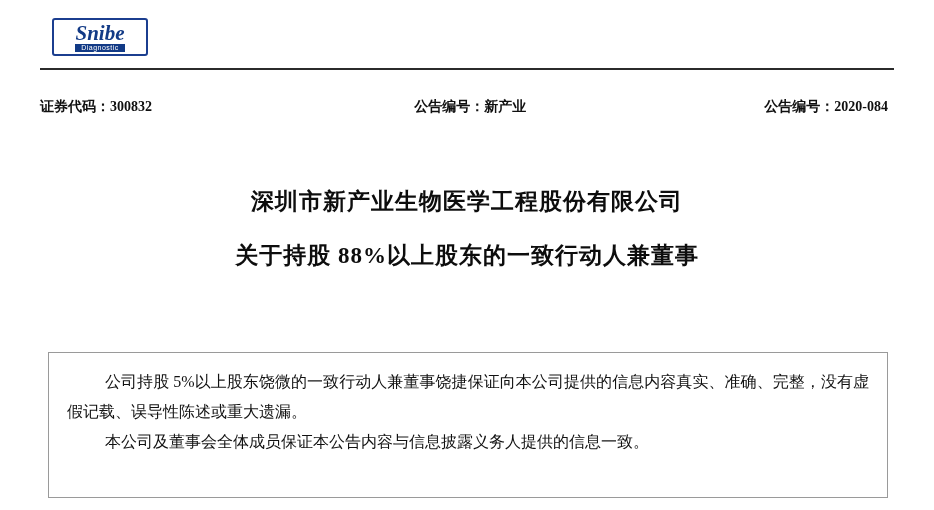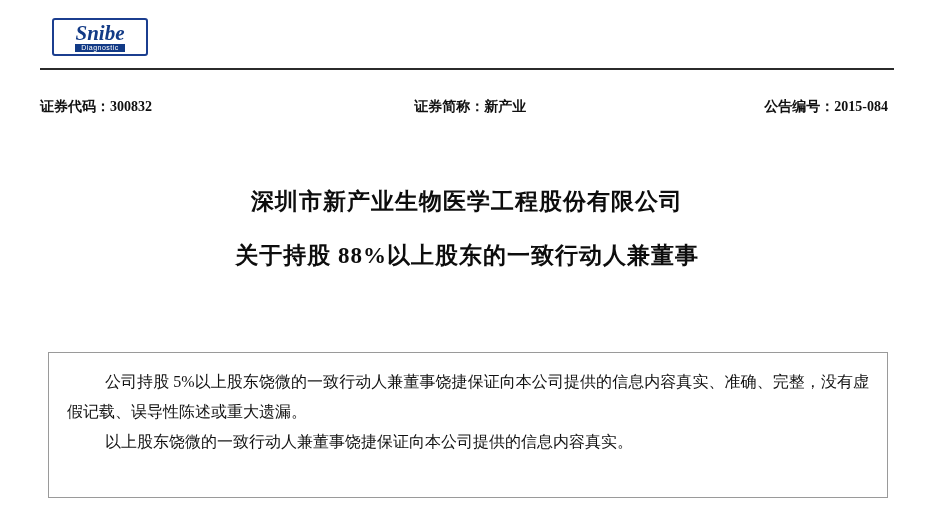--- a/index.html
+++ b/index.html
@@ -140,27 +140,27 @@
     <div class="logo-box">
       <div class="logo-main">Snibe</div>
       <div class="logo-sub">Diagnostic</div>
     </div>
   </div>
 
   <div class="rule-top"></div>
 
   <div class="code-line">
     <span class="cell">证券代码：300832</span>
-    <span class="cell mid">证券简称：新产业</span>
-    <span class="cell right">公告编号：2015-084</span>
+    <span class="cell mid">公告编号：新产业</span>
+    <span class="cell right">公告编号：2020-084</span>
   </div>
 
   <div class="title-block">
     <div class="title-line">深圳市新产业生物医学工程股份有限公司</div>
     <div class="title-line">关于持股 88%以上股东的一致行动人兼董事</div>
   </div>
 
   <div class="notice-box">
     <p class="notice-p indent">公司持股 5%以上股东饶微的一致行动人兼董事饶捷保证向本公司提供的信息内容真实、准确、完整，没有虚假记载、误导性陈述或重大遗漏。</p>
-    <p class="notice-p indent">以上股东饶微的一致行动人兼董事饶捷保证向本公司提供的信息内容真实。</p>
+    <p class="notice-p indent">本公司及董事会全体成员保证本公告内容与信息披露义务人提供的信息一致。</p>
   </div>
 
 </div>
 
 </body></html>

